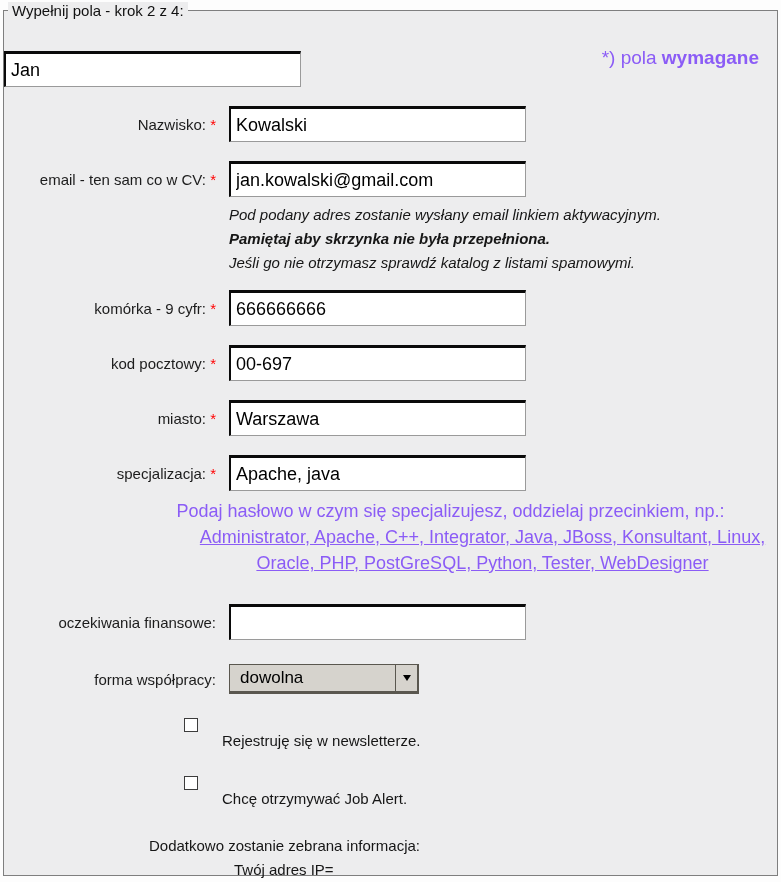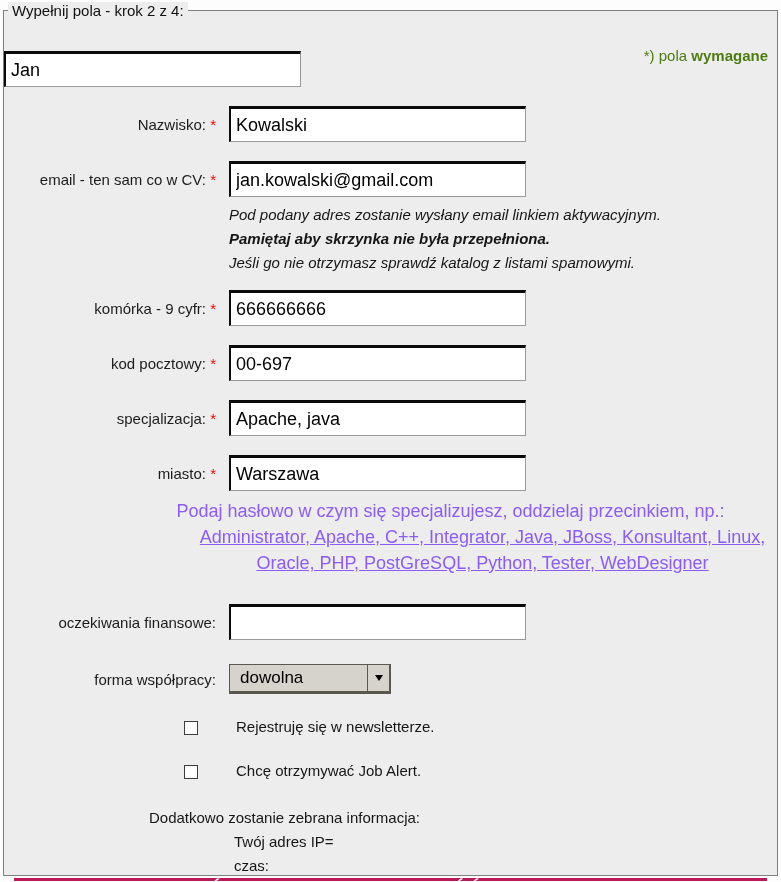--- a/index.html
+++ b/index.html
@@ -20,23 +20,23 @@
     font-size: 15px;
     color: #111;
     padding: 0 4px;
     margin-left: 4px;
     background: #ededee;
   }
 
   .required-note {
     position: absolute;
     top: 28px;
-    right: 9px;
-    font-size: 15px;
-    color: #4d7c0f;
+    right: 18px;
+    font-size: 19px;
+    color: #8b5cf6;
   }
   .required-note b { font-weight: bold; }
 
   .form-body { margin-top: 30px; }
 
   .row {
     display: grid;
     grid-template-columns: 212px 1fr;
     column-gap: 13px;
     align-items: center;
@@ -80,21 +80,21 @@
     color: #8b5cf6;
     margin: -12px 0 28px 0;
     text-align: center;
   }
   .spec-help .l1 { margin-left: 120px; }
   .spec-help .l2, .spec-help .l3 { margin-left: 184px; text-decoration: underline; }
 
   .row.gap-lg { margin-bottom: 24px; }
 
   .select-box {
-    width: 162px;
+    width: 190px;
     height: 30px;
     background: #d6d3cd;
     border: 1px solid #5a574f;
     border-right-width: 2px;
     border-bottom-width: 3px;
     display: flex;
     align-items: stretch;
     cursor: default;
   }
   .select-value {
@@ -114,22 +114,23 @@
   }
   .tri-down {
     width: 0; height: 0;
     border-left: 4px solid transparent;
     border-right: 4px solid transparent;
     border-top: 6px solid #000;
   }
 
   .check-row {
     display: flex;
-    align-items: flex-end;
+    align-items: flex-start;
     margin: 0 0 27px 180px;
+    flex-direction: column;
   }
   .checkbox {
     appearance: none;
     -webkit-appearance: none;
     width: 14px; height: 14px;
     border: 1px solid #3c3c3c;
     background: #ffffff;
     margin: 0;
   }
   .check-row .cb-label {
@@ -201,27 +202,27 @@
       <div class="lbl"><span>komórka - 9 cyfr:</span> <span class="req">*</span></div>
       <div><input class="text" type="text" value="666666666" style=""></div>
     </div>
 
     <div class="row">
       <div class="lbl"><span>kod pocztowy:</span> <span class="req">*</span></div>
       <div><input class="text" type="text" value="00-697" style=""></div>
     </div>
 
     <div class="row">
+      <div class="lbl"><span>miasto:</span> <span class="req">*</span></div>
+      <div><input class="text" type="text" value="Warszawa" style=""></div>
+    </div>
+
+    <div class="row">
       <div class="lbl"><span>specjalizacja:</span> <span class="req">*</span></div>
       <div><input class="text" type="text" value="Apache, java" style=""></div>
-    </div>
-
-    <div class="row">
-      <div class="lbl"><span>miasto:</span> <span class="req">*</span></div>
-      <div><input class="text" type="text" value="Warszawa" style=""></div>
     </div>
 
     <div class="spec-help">
       <div class="l1">Podaj hasłowo w czym się specjalizujesz, oddzielaj przecinkiem, np.:</div>
       <div class="l2">Administrator, Apache, C++, Integrator, Java, JBoss, Konsultant, Linux,</div>
       <div class="l3">Oracle, PHP, PostGreSQL, Python, Tester, WebDesigner</div>
     </div>
 
     <div class="row gap-lg">
       <div class="lbl"><span>oczekiwania finansowe:</span></div>

